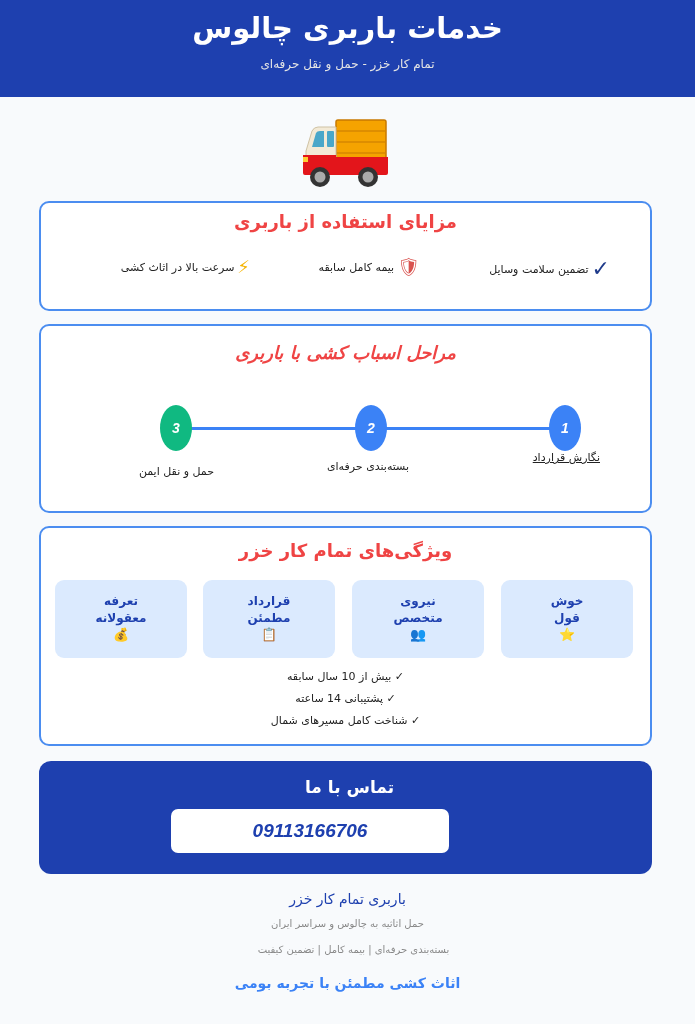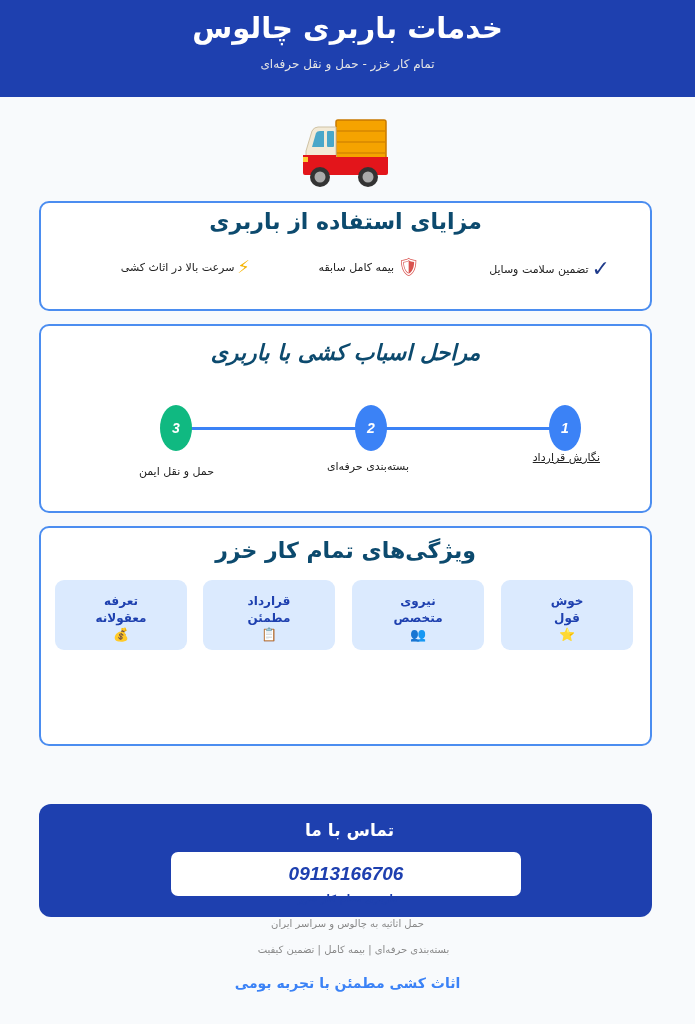--- a/index.html
+++ b/index.html
@@ -24,21 +24,21 @@
     font-size: 12px; color: #e5e5e5; line-height: 18px;
   }
   .truck {
     position: absolute; left: 300px; top: 117px; width: 92px; height: 72px;
   }
   .card {
     position: absolute; left: 39px; width: 613px;
     background: #fff; border: 2px solid #4b8df0; border-radius: 10px;
   }
   .card h2 {
-    text-align: center; color: #0c4a6e; font-size: 22px; font-weight: bold;
+    text-align: center; color: #ef4444; font-size: 18px; font-weight: bold;
     line-height: 26px;
   }
   
   .benefits { top: 201px; height: 110px; }
   .benefits h2 { margin-top: 6px; }
   .benefit {
     position: absolute; top: 56px; font-size: 11px; color: #222;
     display: flex; align-items: center; gap: 3px; white-space: nowrap;
   }
   .benefit .ic { font-size: 18px; line-height: 20px; }
@@ -54,48 +54,48 @@
     display: flex; align-items: center; justify-content: center;
     font-family: "Liberation Sans", sans-serif;
   }
   .step-label {
     position: absolute; font-size: 11px; color: #222; white-space: nowrap;
   }
   
   .features { top: 526px; height: 220px; }
   .features h2 { margin-top: 10px; }
   .feature-box {
-    position: absolute; top: 52px; width: 132px; height: 70px;
+    position: absolute; top: 52px; width: 132px; height: 78px;
     background: #dbeafe; border-radius: 9px; text-align: center;
     color: #1e40af; font-weight: bold; font-size: 12px; line-height: 17px;
     padding-top: 13px;
   }
   .feature-box .fi { display: block; font-size: 13px; line-height: 15px; font-weight: normal; }
   .checks {
     position: absolute; left: 0; right: 0; top: 138px; text-align: center;
     font-size: 11px; color: #222; line-height: 22px;
   }
   
   .contact {
-    position: absolute; left: 39px; top: 804px; width: 613px; height: 113px;
+    position: absolute; left: 39px; top: 761px; width: 613px; height: 113px;
     background: #1e40af; border-radius: 12px; text-align: center; padding-left: 8px;
   }
   .contact h3 {
     color: #fff; font-size: 17px; font-weight: bold; margin-top: 14px; line-height: 24px;
   }
   .phone {
-    position: absolute; left: 132px; top: 48px; width: 350px; height: 44px;
+    position: absolute; left: 132px; top: 48px; width: 278px; height: 44px;
     background: #fff; border-radius: 7px; color: #1e40af;
     font-family: "Liberation Sans", sans-serif; font-weight: bold; font-style: italic;
     font-size: 19px; line-height: 44px; direction: ltr;
     text-decoration: none; display: block;
   }
   
   .footer { position: absolute; left: 0; right: 0; top: 888px; text-align: center; }
-  .footer .f-title { color: #1e40af; font-weight: bold; font-size: 10px; line-height: 22px; }
+  .footer .f-title { color: #1e40af; font-weight: normal; font-size: 14px; line-height: 22px; }
   .footer .f-line1 { color: #888; font-size: 10px; margin-top: 6px; line-height: 16px; }
   .footer .f-line2 { color: #888; font-size: 10px; margin-top: 10px; line-height: 16px; padding-left: 12px; }
   .footer .f-tag { color: #3b82f6; font-weight: bold; font-size: 14px; margin-top: 14px; line-height: 22px; }
 </style>
 </head>
 <body>
 
 <header class="header">
   <h1>خدمات باربری چالوس</h1>
   <div class="sub">تمام کار خزر - حمل و نقل حرفه‌ای</div>
@@ -165,20 +165,25 @@
   <div class="feature-box" style="right:315px;">
     <div>قرارداد</div>
     <div>مطمئن</div>
     <span class="fi">📋</span>
   </div>
   <div class="feature-box" style="right:463px;">
     <div>تعرفه</div>
     <div>معقولانه</div>
     <span class="fi">💰</span>
   </div>
+  <div class="checks">
+    <div>✓ بیش از 10 سال سابقه</div>
+    <div>✓ پشتیبانی 14 ساعته</div>
+    <div>✓ شناخت کامل مسیرهای شمال</div>
+  </div>
 </section>
 
 <section class="contact">
   <h3>تماس با ما</h3>
   <a class="phone">09113166706</a>
 </section>
 
 <footer class="footer">
   <div class="f-title">باربری تمام کار خزر</div>
   <div class="f-line1">حمل اثاثیه به چالوس و سراسر ایران</div>

